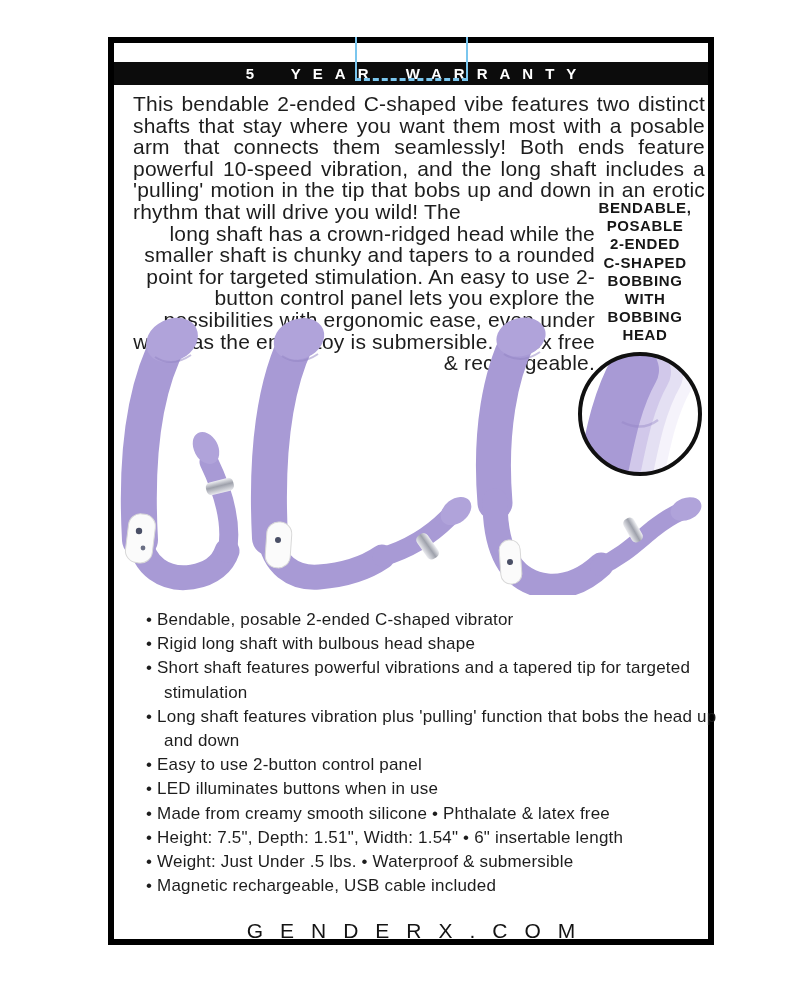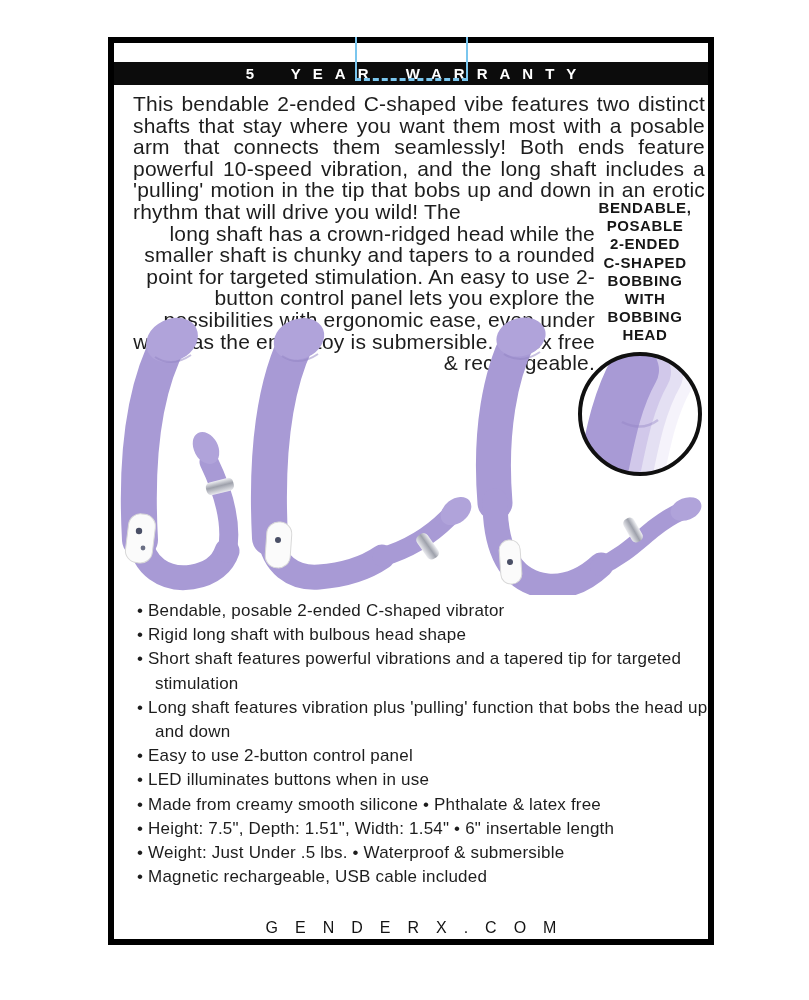--- a/index.html
+++ b/index.html
@@ -28,28 +28,28 @@
   .callout {
     position: absolute; left: 456px; top: 156px; width: 150px;
     text-align: center; font-size: 15px; font-weight: bold;
     line-height: 18.2px; letter-spacing: 0.6px; color: #161616;
   }
   .products-svg {
     position: absolute; left: 110px; top: 300px; width: 600px; height: 295px;
   }
   .features {
     position: absolute; left: 16px; top: 549px; width: 582px;
-    list-style: none; margin: 7px; padding: 0;
+    list-style: none; margin: 16px; padding: 0;
     font-size: 17px; line-height: 24.2px; letter-spacing: 0.2px;
   }
   .features li { padding-left: 18px; text-indent: -18px; }
   .features li::before { content: "\2022\00a0"; }
   .website {
     position: absolute; left: 0; right: 0; top: 876px; height: 28px;
-    text-align: center; font-size: 16px; letter-spacing: 17px;
+    text-align: center; font-size: 21px; letter-spacing: 17px;
     padding-left: 17px; color: #141414; white-space: nowrap;
   }
   .annotation-box {
     position: absolute; left: 355px; top: 37px; width: 113px; height: 44px;
     border-left: 2px solid #7ac6ee;
     border-right: 2px solid #7ac6ee;
     border-bottom: 3px dashed #7ac6ee;
     box-sizing: border-box; z-index: 5;
   }
 </style>

